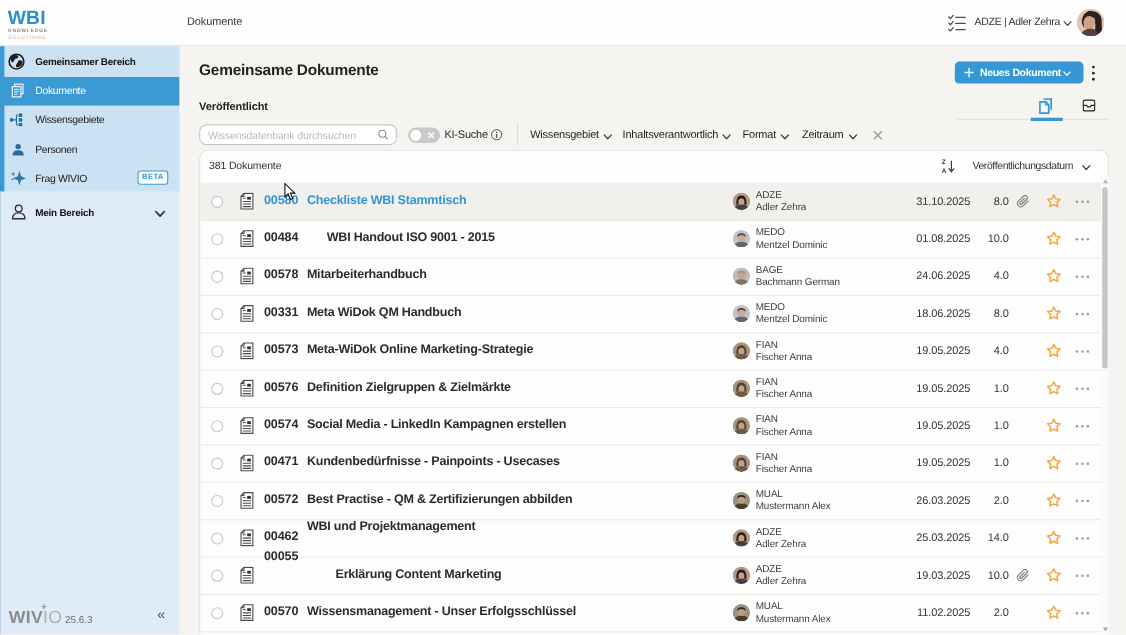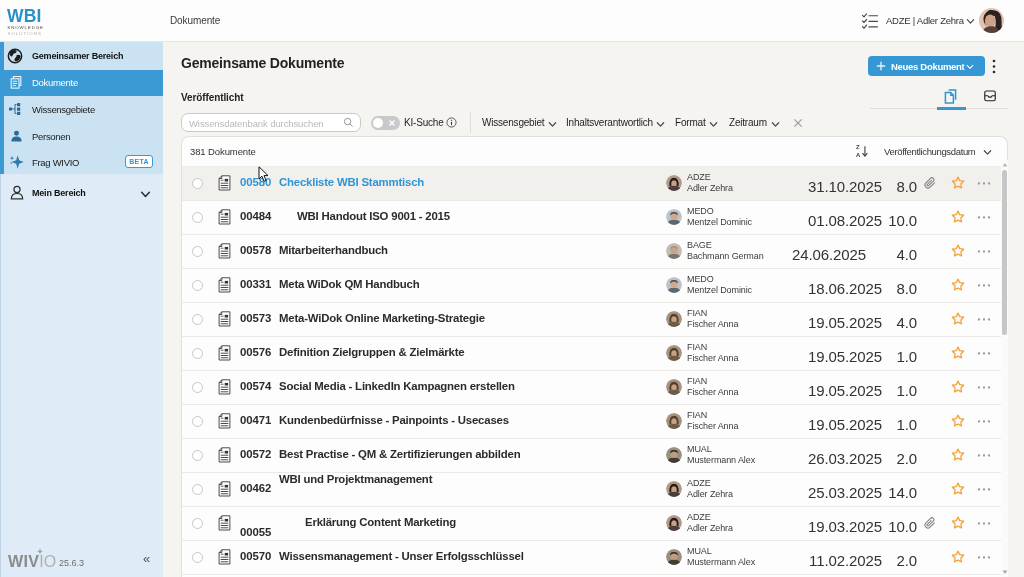--- a/index.html
+++ b/index.html
@@ -2,21 +2,21 @@
 <html><head><meta charset="utf-8">
 <style>
 *{margin:0;padding:0;box-sizing:border-box}
 html,body{width:1024px;height:577px;overflow:hidden}
 body{font-family:"Liberation Sans",sans-serif;position:relative;background:#f5f4f1;color:#2b2b2b}
 .abs{position:absolute}
 .num{font-size:11.4px;font-weight:bold;letter-spacing:-0.1px;color:#2b2b2b}
 .title{font-size:11.4px;font-weight:bold;letter-spacing:-0.2px;color:#2b2b2b;white-space:nowrap}
 .pcode{font-size:9px;color:#3c3c3c;letter-spacing:-0.1px}
 .pname{font-size:9px;color:#3c3c3c;white-space:nowrap;letter-spacing:-0.1px}
-.date{font-size:15px;color:#333;letter-spacing:-0.1px}
+.date{font-size:10px;color:#333;letter-spacing:-0.1px}
 .flabel{font-size:10px;letter-spacing:-0.2px;color:#1f1f1f}
 .sitem{font-size:9.5px;letter-spacing:-0.3px;color:#1b1b1b}
 </style></head>
 <body>
 
 <div class="abs" style="left:0;top:0;width:1024px;height:42px;background:#fdfdfd;border-bottom:1px solid #e8e6e4"></div>
 <div class="abs" style="left:7px;top:6px;font-size:17.5px;font-weight:bold;color:#2b8fc8;letter-spacing:0.2px">WBI</div>
 <div class="abs" style="left:7.5px;top:25px;font-size:4.4px;color:#4a4a4a;letter-spacing:0.85px">KNOWLEDGE</div>
 <div class="abs" style="left:7.5px;top:31px;font-size:4.4px;color:#b3b1ae;letter-spacing:1.0px">SOLUTIONS</div>
 <div class="abs" style="left:170px;top:15px;font-size:10px;color:#3a3a3a;letter-spacing:-0.1px">Dokumente</div>
@@ -279,21 +279,21 @@
       </defs>
       <g clip-path="url(#cp2)">
         <rect width="24" height="24" fill="#c2bcb2"></rect>
         <path d="M2 24 Q2 16.2 12 16.2 Q22 16.2 22 24 Z" fill="#7a746b"></path>
         <circle cx="12" cy="10.8" r="5.3" fill="#c8a489"></circle>
         <path d="M6.3 9.6 Q5.8 4.4 12 4.4 Q18.2 4.4 17.7 9.6 Q15.2 6.9 12 6.9 Q8.8 6.9 6.3 9.6 Z" fill="#9c968e"></path>
       </g>
     </svg></div>
 <div class="abs pcode" style="left:687px;top:240.0px">BAGE</div>
 <div class="abs pname" style="left:687px;top:250.5px">Bachmann German</div>
-<div class="abs date" style="left:792px;top:245.5px;width:90px;text-align:left">24.06.2025</div>
+<div class="abs date" style="left:792px;top:245.5px;width:90px;text-align:right">24.06.2025</div>
 <div class="abs date" style="left:877px;top:245.5px;width:40px;text-align:right">4.0</div>
 <svg class="abs" style="left:950px;top:243.0px" width="16" height="16" viewBox="0 0 24 24">
     <path d="M12 3.2l2.6 5.3 5.9.85-4.25 4.15 1 5.85L12 16.6l-5.25 2.75 1-5.85L3.5 9.35l5.9-.85z" fill="none" stroke="#f3a43c" stroke-width="2" stroke-linejoin="round"></path>
   </svg>
 <svg class="abs" style="left:977px;top:248.5px" width="14" height="5" viewBox="0 0 14 5">
     <circle cx="2" cy="2.5" r="1.15" fill="#9a9a9a"></circle>
     <circle cx="7" cy="2.5" r="1.15" fill="#9a9a9a"></circle>
     <circle cx="12" cy="2.5" r="1.15" fill="#9a9a9a"></circle>
   </svg>
 <div class="abs" style="left:182px;top:268px;width:825px;height:1px;background:#eceae7"></div>
@@ -566,21 +566,21 @@
 <div class="abs" style="left:192px;top:517.5px;width:11px;height:11px;border:1px solid #c6c6c6;border-radius:50%;background:#fff"></div>
 <svg class="abs" style="left:218px;top:515.0px" width="13" height="16" viewBox="0 0 13 16">
     <path d="M3.8 0.8 H11.9 V15 H1.1 V3.5 Z" fill="#fff" stroke="#4a4a4a" stroke-width="1"></path>
     <path d="M3.8 0.8 V3.5 H1.1" fill="none" stroke="#4a4a4a" stroke-width="1"></path>
     <rect x="6.7" y="3.9" width="3.4" height="2.6" fill="#333"></rect>
     <line x1="2.7" y1="5.2" x2="5.5" y2="5.2" stroke="#4a4a4a" stroke-width="0.9"></line>
     <line x1="2.7" y1="8.2" x2="10.3" y2="8.2" stroke="#4a4a4a" stroke-width="1"></line>
     <line x1="2.7" y1="10.5" x2="10.3" y2="10.5" stroke="#4a4a4a" stroke-width="1"></line>
     <line x1="2.7" y1="12.8" x2="10.3" y2="12.8" stroke="#4a4a4a" stroke-width="1"></line>
   </svg>
-<div class="abs num" style="left:240px;top:526px;">00055</div>
+<div class="abs num" style="left:240px;top:500px;">00055</div>
 <div class="abs title" style="left:279px;top:515.5px;margin-left:26px;">Erklärung Content Marketing</div>
 <div class="abs" style="left:666px;top:515.0px;width:16px;height:16px;border-radius:50%;overflow:hidden"><svg width="16" height="16" viewBox="0 0 24 24">
       <defs>
         <clipPath id="cp10">
           <circle cx="12" cy="12" r="12"></circle>
         </clipPath>
       </defs>
       <g clip-path="url(#cp10)">
         <rect width="24" height="24" fill="#b49a86"></rect>
         <path d="M2 24 Q2 16.2 12 16.2 Q22 16.2 22 24 Z" fill="#4a3f3d"></path>

